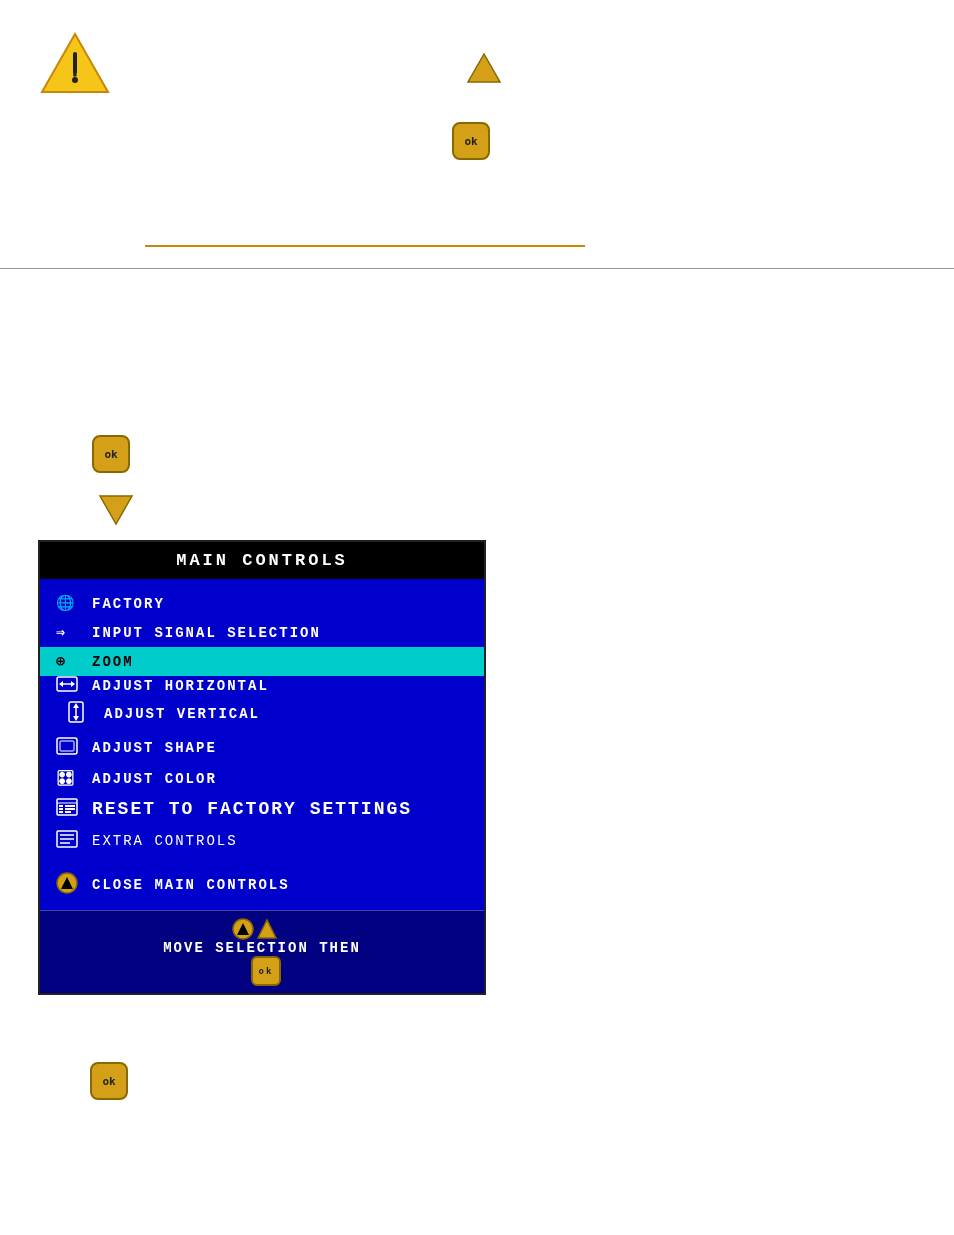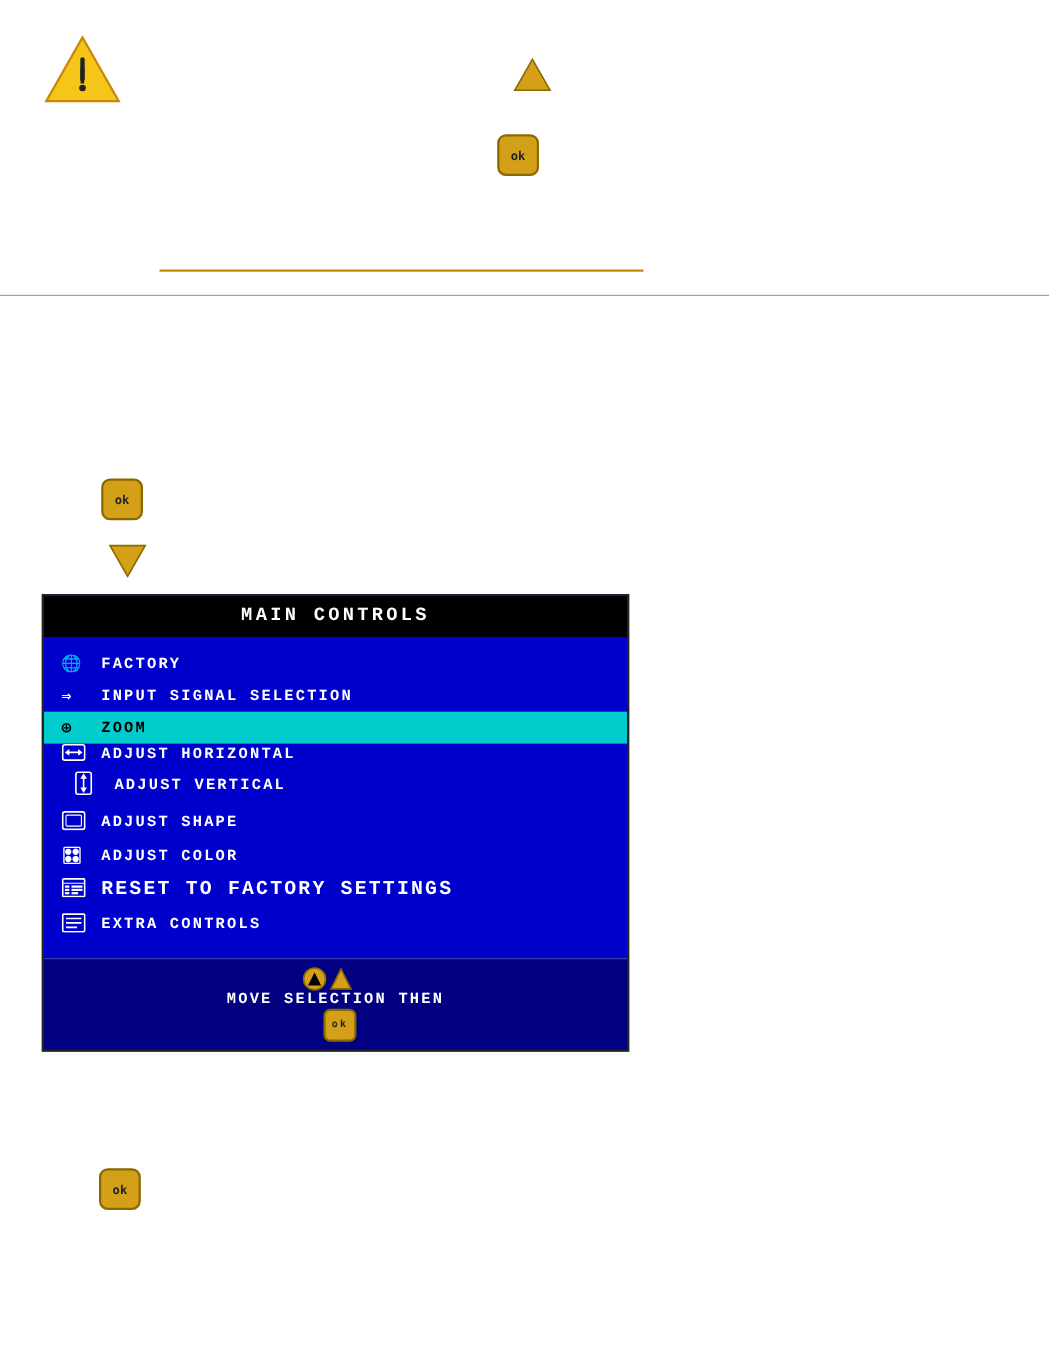--- a/index.html
+++ b/index.html
@@ -75,21 +75,21 @@
     <span>ok</span>
   </div>
 </div>
 
 <div style="position:absolute; top:490px; left:96px;">
   <svg width="40" height="40" viewBox="0 0 40 40">
     <polygon points="20,34 4,6 36,6" fill="#d4a017" stroke="#8a6800" stroke-width="1.5"></polygon>
   </svg>
 </div>
 
-<div style="position:absolute; top:540px; left:38px; width:534px; background:#0000cc; border:2px solid #222;">
+<div style="position:absolute; top:540px; left:38px; width:448px; background:#0000cc; border:2px solid #222;">
 
   <div style="background:#000; color:#fff; text-align:center; padding:9px 0; font-family:'Courier New',monospace; font-size:17px; font-weight:bold; letter-spacing:3px;">
     <span>MAIN  CONTROLS</span>
   </div>
 
   <div style="padding:10px 0 4px 0;">
 
     <div style="display:flex; align-items:center; padding:5px 16px; color:#fff; font-family:'Courier New',monospace; font-size:14px; letter-spacing:2px; font-weight:bold;">
       <span style="margin-right:12px; min-width:24px; font-size:15px;">🌐</span>
       <span>FACTORY</span>
@@ -153,34 +153,43 @@
             <rect x="3" y="10" width="4" height="2" fill="#fff"></rect>
             <rect x="3" y="13" width="4" height="2" fill="#fff"></rect>
             <rect x="9" y="7" width="10" height="2" fill="#fff"></rect>
             <rect x="9" y="10" width="10" height="2" fill="#fff"></rect>
             <rect x="9" y="13" width="6" height="2" fill="#fff"></rect>
           </svg>
       </span>
       <span>RESET  TO  FACTORY  SETTINGS</span>
     </div>
 
-    <div style="display:flex; align-items:center; padding:5px 16px; color:#fff; font-family:'Courier New',monospace; font-size:14px; letter-spacing:2px; font-weight:bold;">
+    <div style="display:flex; align-items:center; padding:5px 16px; color:#fff; font-family:'Courier New',monospace; font-size:14px; letter-spacing:2px; font-weight:normal;">
       <span style="margin-right:12px; min-width:24px; font-size:13px;">
         <svg width="22" height="18" viewBox="0 0 22 18">
             <rect x="1" y="1" width="20" height="16" rx="1" fill="none" stroke="#fff" stroke-width="1.5"></rect>
             <line x1="4" y1="5" x2="18" y2="5" stroke="#fff" stroke-width="1.5"></line>
             <line x1="4" y1="9" x2="18" y2="9" stroke="#fff" stroke-width="1.5"></line>
             <line x1="4" y1="13" x2="14" y2="13" stroke="#fff" stroke-width="1.5"></line>
           </svg>
       </span>
       <span>EXTRA  CONTROLS</span>
     </div>
 
     <div style="height:10px;"></div>
 
+    <div style="display:flex; align-items:center; padding:5px 16px 8px 16px; color:#fff; font-family:'Courier New',monospace; font-size:14px; letter-spacing:2px; font-weight:bold;">
+      <span style="margin-right:12px; min-width:24px;">
+        <svg width="22" height="22" viewBox="0 0 22 22">
+          <circle cx="11" cy="11" r="10" fill="#d4a017" stroke="#8a6800" stroke-width="1.5"></circle>
+          <polygon points="11,5 5,17 17,17" fill="#000"></polygon>
+        </svg>
+      </span>
+      <span>CLOSE  MAIN  CONTROLS</span>
+    </div>
 
   </div>
 
   <div style="background:#000080; border-top:1px solid #4444aa; padding:7px 16px; display:flex; align-items:center; color:#fff; font-family:'Courier New',monospace; font-size:14px; letter-spacing:2px; font-weight:bold;flex-direction:column;">
     <span style="display:inline-flex; align-items:center; margin-right:8px;">
 
       <svg width="22" height="22" viewBox="0 0 22 22" style="margin-right:2px;">
         <circle cx="11" cy="11" r="10" fill="#d4a017" stroke="#8a6800" stroke-width="1.5"></circle>
         <polygon points="11,5 5,17 17,17" fill="#000"></polygon>
       </svg>

